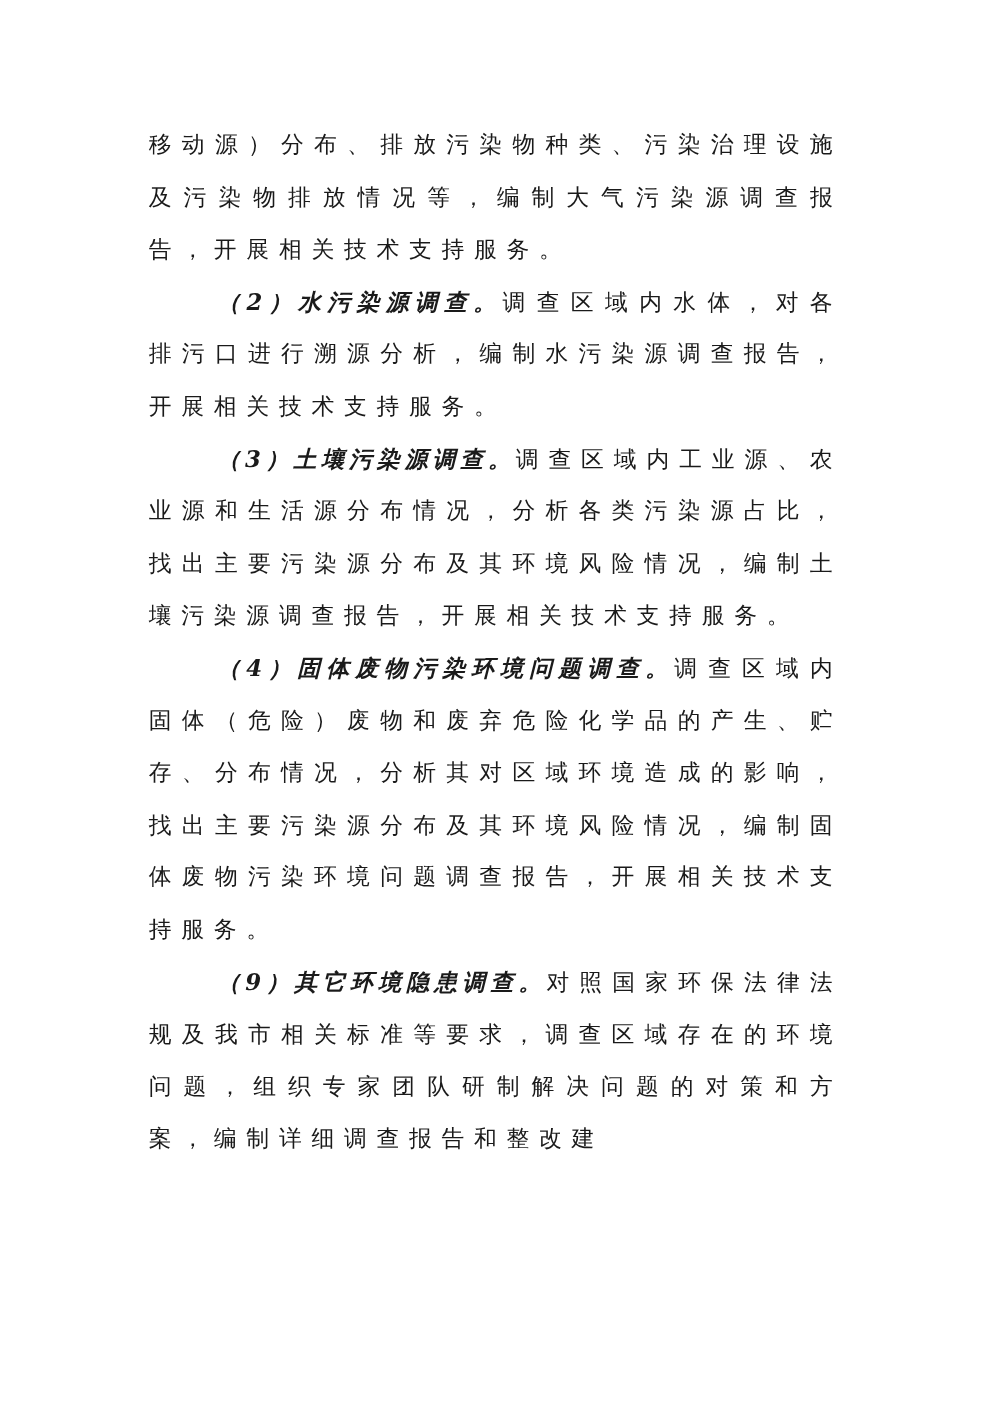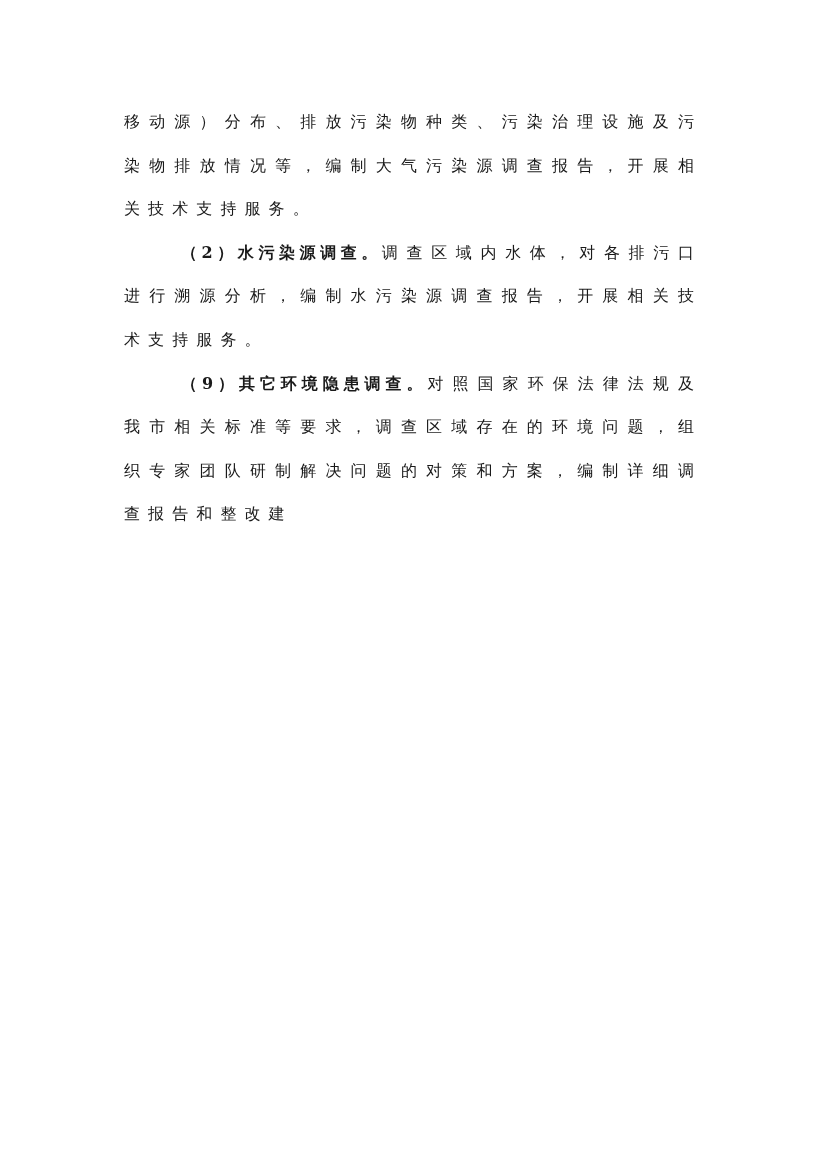--- a/index.html
+++ b/index.html
@@ -16,41 +16,48 @@
       color: #1a1a1a;
     }
     .page {
       position: absolute;
       left: 124px;
       top: 100px;
       width: 578px;
     }
     .para {
       margin: 0;
-      font-size: 16px;
+      font-size: 19px;
       line-height: 43.6px;
       letter-spacing: 8.1px;
       text-align: justify;
       text-align-last: left;
       word-break: break-all;
     }
     .para.indent {
       text-indent: 57px;
     }
     .heading {
       font-weight: bold;
       letter-spacing: 4px;
+      font-style: italic;
     }
   </style>
 </head>
 <body>
 
 <div class="page">
   <p class="para">
     <span>移动源）分布、排放污染物种类、污染治理设施及污染物排放情况等，编制大气污染源调查报告，开展相关技术支持服务。</span>
   </p>
   <p class="para indent">
     <span class="heading">（2）水污染源调查。</span><span>调查区域内水体，对各排污口进行溯源分析，编制水污染源调查报告，开展相关技术支持服务。</span>
   </p>
   <p class="para indent">
+    <span class="heading">（3）土壤污染源调查。</span><span>调查区域内工业源、农业源和生活源分布情况，分析各类污染源占比，找出主要污染源分布及其环境风险情况，编制土壤污染源调查报告，开展相关技术支持服务。</span>
+  </p>
+  <p class="para indent">
+    <span class="heading">（4）固体废物污染环境问题调查。</span><span>调查区域内固体（危险）废物和废弃危险化学品的产生、贮存、分布情况，分析其对区域环境造成的影响，找出主要污染源分布及其环境风险情况，编制固体废物污染环境问题调查报告，开展相关技术支持服务。</span>
+  </p>
+  <p class="para indent">
     <span class="heading">（9）其它环境隐患调查。</span><span>对照国家环保法律法规及我市相关标准等要求，调查区域存在的环境问题，组织专家团队研制解决问题的对策和方案，编制详细调查报告和整改建</span>
   </p>
 </div>
 
 </body></html>

